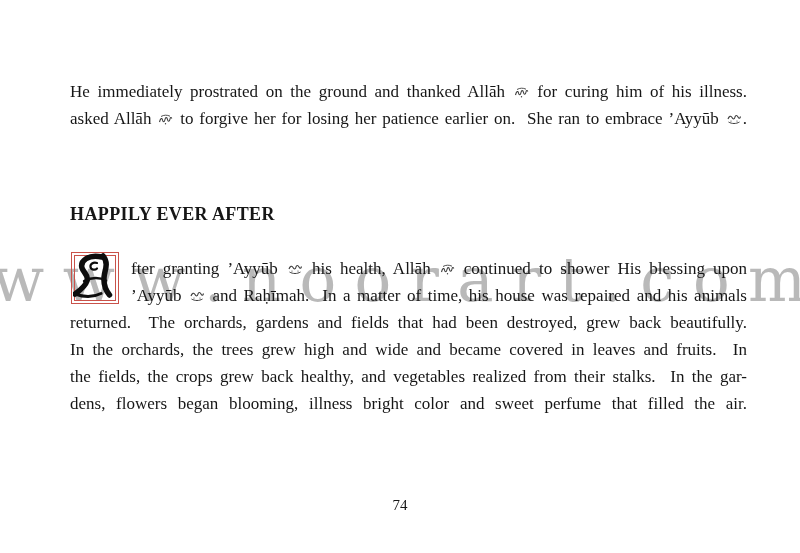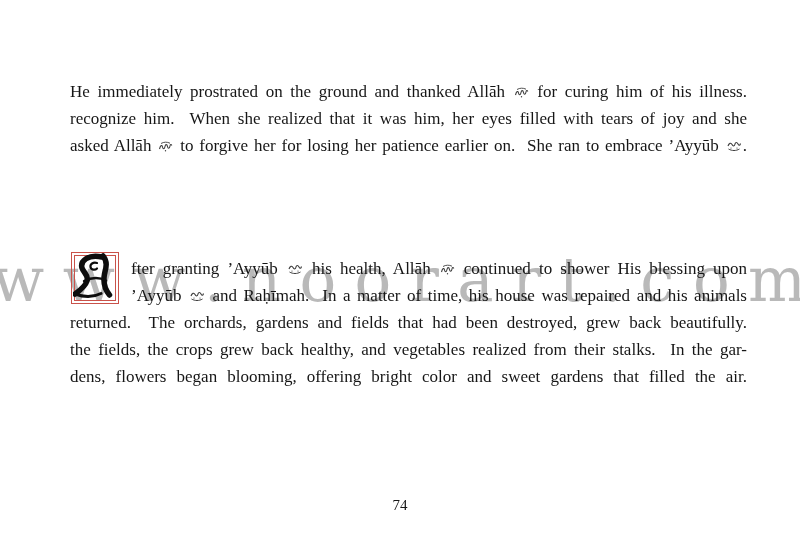--- a/index.html
+++ b/index.html
@@ -86,33 +86,33 @@
       <span>o</span>
       <span>m</span>
     </div>
 
   <div class="para-intro body-text">
       <div class="line">He immediately prostrated on the ground and thanked Allāh <span class="honorific"><svg width="15" height="11" viewBox="0 0 15 11" aria-hidden="true">
             <path d="M1.5 8 C2.5 4 4 3.5 4.5 6 C5 8.5 6.5 8.5 7 5.5 C7.5 3 9 3 9.5 5.5 C10 8 11.5 8 12 5 C12.3 3.2 13.2 3 13.8 4.5" fill="none" stroke="#3c3c3c" stroke-width="1.1"></path>
             <path d="M3 2.5 C6 .8 9 .8 12 2.2" fill="none" stroke="#3c3c3c" stroke-width=".9"></path>
             <circle cx="7.5" cy="9.8" r=".7" fill="#3c3c3c"></circle>
           </svg></span> for curing him of his illness.</div>
-      <div class="line">recognize him.  When she realized that it was him, her eyes filled with tears of joy and she</div>
       <div class="line">asked Allāh <span class="honorific"><svg width="15" height="11" viewBox="0 0 15 11" aria-hidden="true">
             <path d="M1.5 8 C2.5 4 4 3.5 4.5 6 C5 8.5 6.5 8.5 7 5.5 C7.5 3 9 3 9.5 5.5 C10 8 11.5 8 12 5 C12.3 3.2 13.2 3 13.8 4.5" fill="none" stroke="#3c3c3c" stroke-width="1.1"></path>
             <path d="M3 2.5 C6 .8 9 .8 12 2.2" fill="none" stroke="#3c3c3c" stroke-width=".9"></path>
             <circle cx="7.5" cy="9.8" r=".7" fill="#3c3c3c"></circle>
           </svg></span> to forgive her for losing her patience earlier on.  She ran to embrace ’Ayyūb <span class="honorific"><svg width="16" height="12" viewBox="0 0 16 12" aria-hidden="true">
             <path d="M2 6 C3 3 5 2.5 6 4.5 C7 6.5 8.5 6.5 9 4 C9.5 2 11 2 12 4 C13 6 14 5.5 14.5 3.5" fill="none" stroke="#3c3c3c" stroke-width="1.1"></path>
             <path d="M2.5 9 C6 11 10 11 13.5 9" fill="none" stroke="#3c3c3c" stroke-width="1"></path>
             <circle cx="5" cy="8" r=".6" fill="#3c3c3c"></circle>
             <circle cx="11" cy="8" r=".6" fill="#3c3c3c"></circle>
           </svg></span>.</div>
     </div>
 
+  <div class="section-heading">HAPPILY EVER AFTER</div>
 
   <div class="para-section body-text">
     <span class="dropcap" aria-label="A">
       <span class="dropcap-inner">
         <svg width="40" height="46" viewBox="0 0 40 46" aria-hidden="true">
           <path d="M29 4 C15 1 7 8 9 15 C10.5 20 16 22 14 28 C12 34 6 38 2 41" fill="none" stroke="#0d0d0d" stroke-width="5.5" stroke-linecap="round"></path>
           <path d="M30 3 C35 9 33 15 31.5 21 C30 29 31.5 36 36.5 42" fill="none" stroke="#0d0d0d" stroke-width="5.5" stroke-linecap="round"></path>
           <path d="M2 41 C10 44 20 44.5 28 40.5" fill="none" stroke="#0d0d0d" stroke-width="3" stroke-linecap="round"></path>
           <path d="M11 28 C19 24 27 24.5 33 27.5" fill="none" stroke="#0d0d0d" stroke-width="2.4" stroke-linecap="round"></path>
           <path d="M24 10 C20 9 17 11 17.5 14 C18 17 22 17.5 24 15.5" fill="none" stroke="#0d0d0d" stroke-width="2.2" stroke-linecap="round"></path>
@@ -129,19 +129,20 @@
             <path d="M3 2.5 C6 .8 9 .8 12 2.2" fill="none" stroke="#3c3c3c" stroke-width=".9"></path>
             <circle cx="7.5" cy="9.8" r=".7" fill="#3c3c3c"></circle>
           </svg></span> continued to shower His blessing upon</div>
       <div class="line">’Ayyūb <span class="honorific"><svg width="16" height="12" viewBox="0 0 16 12" aria-hidden="true">
             <path d="M2 6 C3 3 5 2.5 6 4.5 C7 6.5 8.5 6.5 9 4 C9.5 2 11 2 12 4 C13 6 14 5.5 14.5 3.5" fill="none" stroke="#3c3c3c" stroke-width="1.1"></path>
             <path d="M2.5 9 C6 11 10 11 13.5 9" fill="none" stroke="#3c3c3c" stroke-width="1"></path>
             <circle cx="5" cy="8" r=".6" fill="#3c3c3c"></circle>
             <circle cx="11" cy="8" r=".6" fill="#3c3c3c"></circle>
           </svg></span> and Raḥīmah.  In a matter of time, his house was repaired and his animals</div>
       <div class="line">returned.  The orchards, gardens and fields that had been destroyed, grew back beautifully.</div>
+      <div class="line">In the orchards, the trees grew high and wide and became covered in leaves and fruits.  In</div>
       <div class="line">the fields, the crops grew back healthy, and vegetables realized from their stalks.  In the gar-</div>
-      <div class="line">dens, flowers began blooming, offering bright color and sweet gardens that filled the air.</div>
+      <div class="line">dens, flowers began blooming, illness bright color and sweet perfume that filled the air.</div>
     </div>
 
   <div class="page-number">74</div>
 
 </div>
 
 </body></html>

